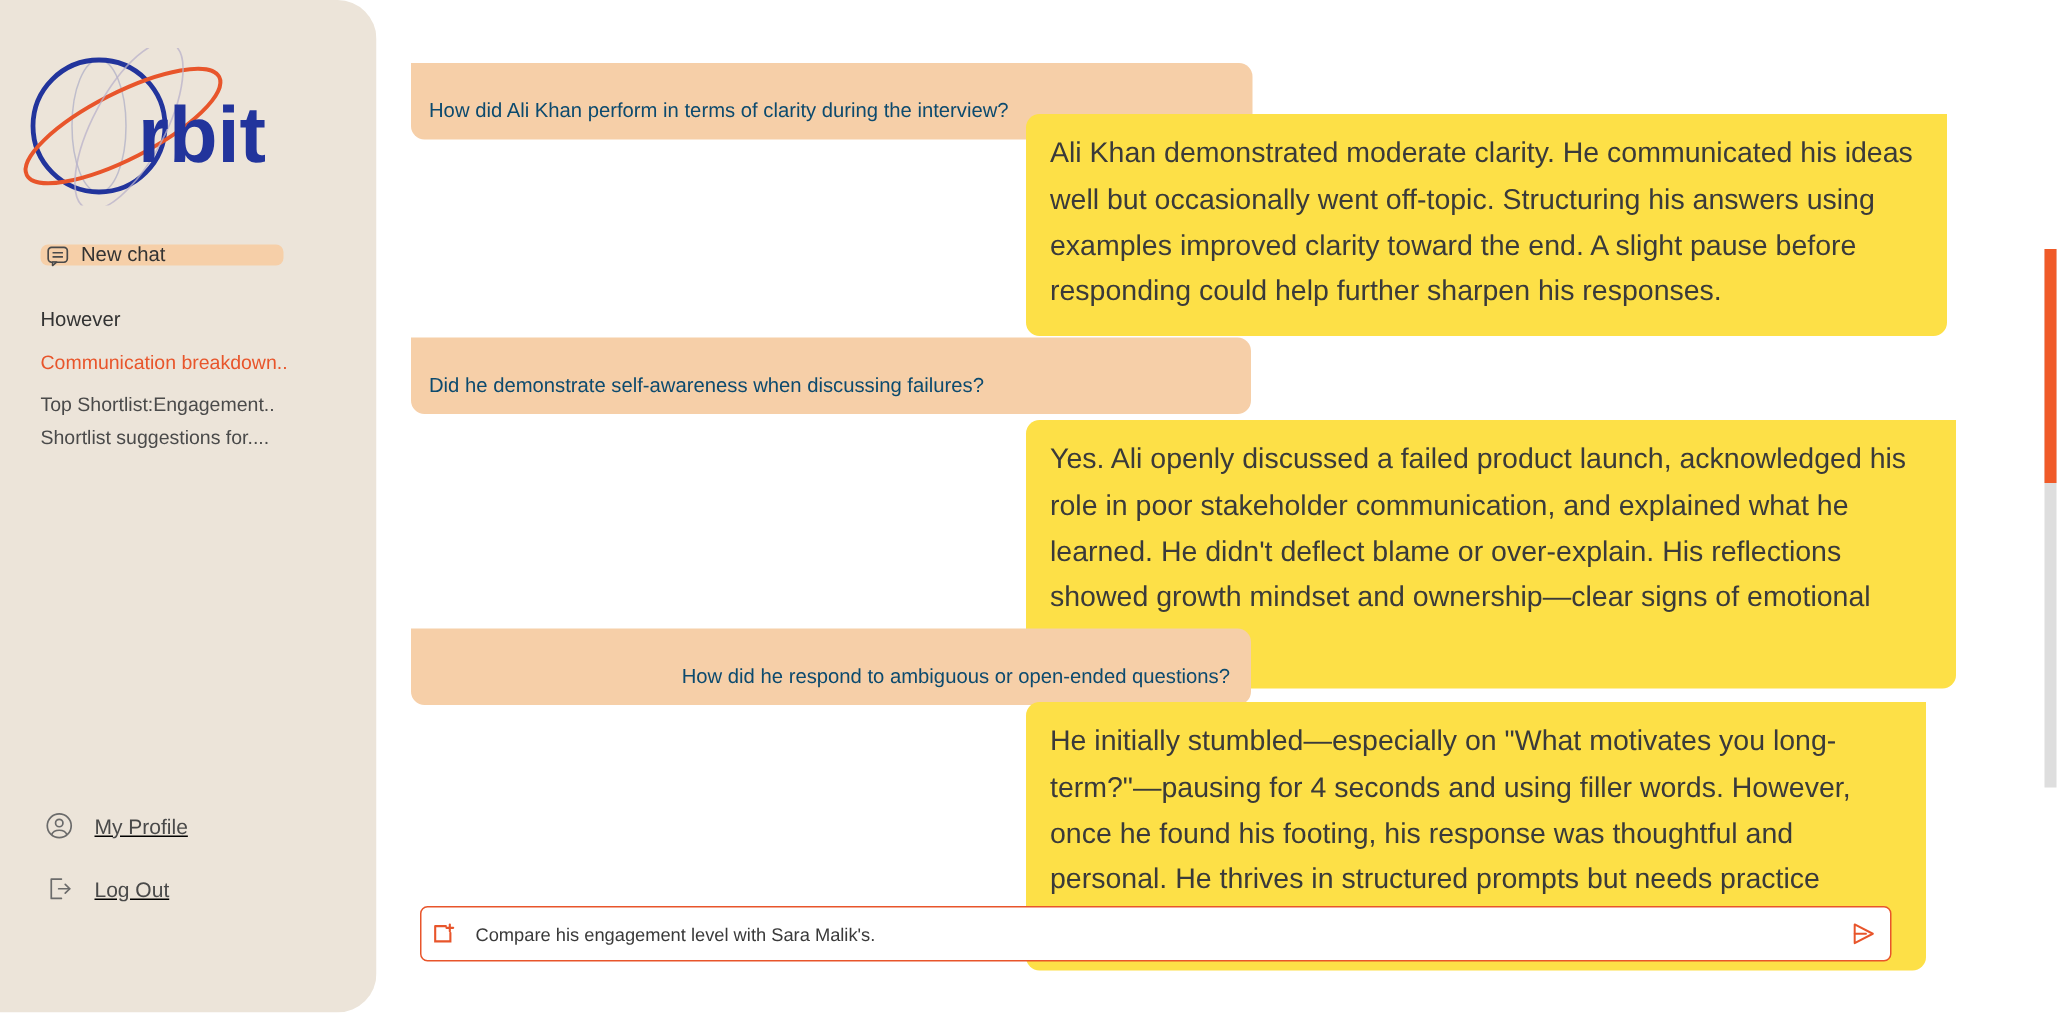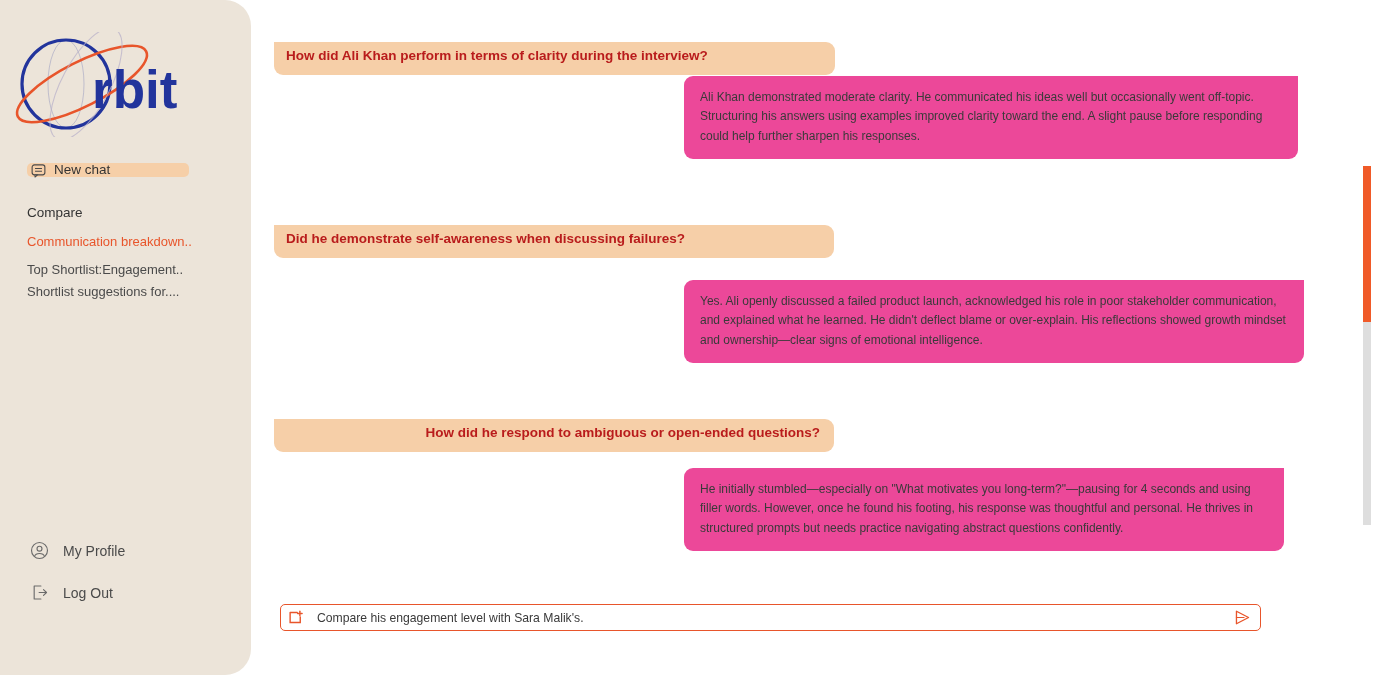--- a/index.html
+++ b/index.html
@@ -46,64 +46,63 @@
     font-size: 13px; color: #4a4a4a;
     white-space: nowrap; cursor: pointer; text-align: center;
   }
   .chat-item.active { color: #e8552b; }
   .chat-0 { top: 234px; }
   .chat-1 { top: 262px; }
   .chat-2 { top: 284px; }
 
   .foot-item {
     position: absolute; left: 30px;
-    display: flex; align-items: center; cursor: pointer;
+    display: flex; align-items: center; cursor: pointer; text-decoration: underline;
   }
   .foot-item .fi-icon { width: 19px; height: 19px; margin-right: 14px; display: block; }
   .foot-item .fi-label { font-size: 14px; color: #4a4a4a; }
   .foot-profile { top: 541px; }
   .foot-logout { top: 573px; margin-top: 10px; }
 
   
   .main {
     position: absolute; left: 251px; top: 0;
     width: 1122px; height: 675px; background: #ffffff;
   }
 
   .bubble-user {
     position: absolute;
     background: #f6cfa8;
-    color: #b91c1c;
+    color: #0c4a6e;
     font-size: 13.5px;
     line-height: 1.45;
     border-radius: 0 9px 9px 9px;
-    padding: 4px 14px 9px 12px;
-    font-weight: bold;
+    padding: 22px 14px 9px 12px;
   }
   .bubble-ai {
     position: absolute;
-    background: #ec4899;
+    background: #fde047;
     color: #3a3a3a;
-    font-size: 12px;
+    font-size: 19px;
     line-height: 1.62;
     border-radius: 9px 0 9px 9px;
     padding: 12px 18px 13px 16px;
   }
 
   .u0 { left: 23px;  top: 42px;  width: 561px; }
   .a0 { left: 433px; top: 76px;  width: 614px; }
   .u1 { left: 23px;  top: 225px; width: 560px; }
   .a1 { left: 433px; top: 280px; width: 620px; }
   .u2 { left: 23px;  top: 419px; width: 560px; text-align: right; }
   .a2 { left: 433px; top: 468px; width: 600px; }
 
   
   .input-bar {
     position: absolute; left: 29px; top: 604px;
-    width: 981px; height: 27px;
+    width: 981px; height: 37px;
     border: 1.4px solid #e8552b;
     border-radius: 5px;
     background: #ffffff;
     display: flex; align-items: center;
     padding: 0 9px 0 8px;
   }
   .input-bar .ib-left-icon { width: 15px; height: 15px; display:block; flex: 0 0 auto; }
   .input-bar .ib-text {
     flex: 1 1 auto;
     margin-left: 13px;
@@ -156,21 +155,21 @@
     <div class="new-chat-btn">
       <svg class="nc-icon" viewBox="0 0 16 16">
         <rect x="1.2" y="2" width="13.6" height="10.6" rx="2.4" fill="none" stroke="#4a4a4a" stroke-width="1.2"></rect>
         <path d="M4.3 12.5 L4.3 15 L7.2 12.5 Z" fill="#ece4d9" stroke="#4a4a4a" stroke-width="1.1" stroke-linejoin="round"></path>
         <line x1="4.3" y1="5.8" x2="11.7" y2="5.8" stroke="#4a4a4a" stroke-width="1.1"></line>
         <line x1="4.3" y1="8.8" x2="11.7" y2="8.8" stroke="#4a4a4a" stroke-width="1.1"></line>
       </svg>
       <span class="nc-label">New chat</span>
     </div>
 
-    <div class="pinned-label">Compare</div>
+    <div class="pinned-label">However</div>
 
     <div class="chat-item chat-0 active">Communication breakdown..</div>
     <div class="chat-item chat-1">Top Shortlist:Engagement..</div>
     <div class="chat-item chat-2">Shortlist suggestions for....</div>
 
     <div class="foot-item foot-profile">
       <svg class="fi-icon" viewBox="0 0 20 20">
         <circle cx="10" cy="10" r="8.4" fill="none" stroke="#6b6b6b" stroke-width="1.2"></circle>
         <circle cx="10" cy="8.1" r="2.6" fill="none" stroke="#6b6b6b" stroke-width="1.2"></circle>
         <path d="M4.6 16.4 a5.6 4.4 0 0 1 10.8 0" fill="none" stroke="#6b6b6b" stroke-width="1.2"></path>

